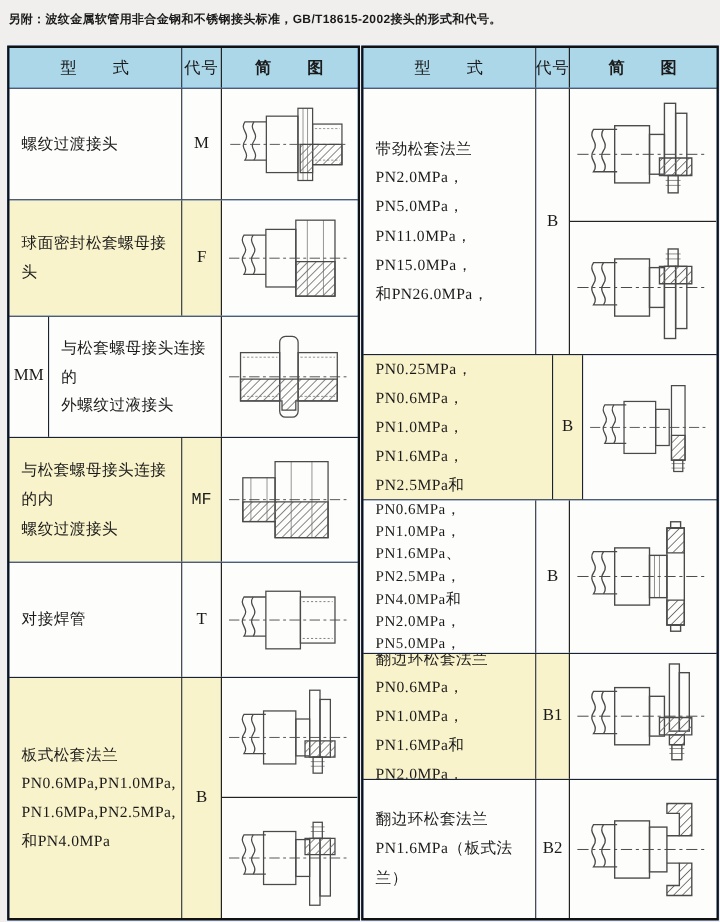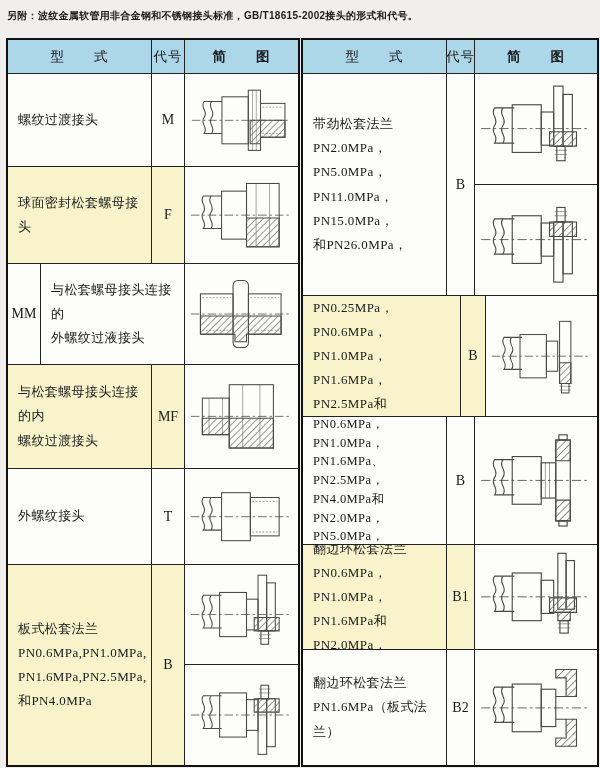--- a/index.html
+++ b/index.html
@@ -130,21 +130,21 @@
               <path d="M14 47 H98 V66 H62 V74 H50 V66 H14 Z" fill="url(#hp3)"></path>
               <path d="M4 45 H109" stroke-width="0.8" stroke-dasharray="9 3 2.5 3"></path>
             </g>
           </svg>
         </div>
       </div>
     </div>
     <div class="t-row" style="height: 104px;">
       <div class="cell type-cell" style="width: 144px; background: rgb(249, 243, 203);">与松套螺母接头连接的内
 螺纹过渡接头</div>
-      <div class="cell code-cell" style="width: 33px; background: rgb(249, 243, 203);">MF</div>
+      <div class="cell code-cell" style="width: 33px; background: rgb(249, 243, 203); font-family: Liberation Mono, monospace;">MF</div>
       <div class="cell diag-cell" style="width: 113px;">
         <div class="diag-sub" style="flex: 1 1 0%;">
           <svg viewBox="0 0 113 90" preserveAspectRatio="xMidYMid meet">
             <defs>
               <pattern id="hp4" width="5" height="5" patternUnits="userSpaceOnUse" patternTransform="rotate(45)">
                 <line x1="0" y1="0" x2="0" y2="5" stroke="#6a6a6a" stroke-width="1.4"></line>
               </pattern>
             </defs>
             <g fill="none" stroke="#4a4a4a" stroke-width="1.1" stroke-linejoin="miter">
               <rect x="16" y="26" width="28" height="38"></rect>
@@ -152,21 +152,21 @@
               <rect x="44" y="12" width="46" height="66"></rect>
               <path d="M58 12 v66 M76 12 v66" stroke-width="0.5"></path>
               <path d="M16 47 H90 V78 H44 V64 H16 Z" fill="url(#hp4)"></path>
               <path d="M4 45 H109" stroke-width="0.8" stroke-dasharray="9 3 2.5 3"></path>
             </g>
           </svg>
         </div>
       </div>
     </div>
     <div class="t-row" style="height: 96px;">
-      <div class="cell type-cell" style="width: 144px; background: rgb(253, 253, 251);">外螺纹接头</div>
+      <div class="cell type-cell" style="width: 144px; background: rgb(253, 253, 251);">对接焊管</div>
       <div class="cell code-cell" style="width: 33px; background: rgb(253, 253, 251);">T</div>
       <div class="cell diag-cell" style="width: 113px;">
         <div class="diag-sub" style="flex: 1 1 0%;">
           <svg viewBox="0 0 113 90" preserveAspectRatio="xMidYMid meet">
             <defs>
               <pattern id="hp5" width="5" height="5" patternUnits="userSpaceOnUse" patternTransform="rotate(45)">
                 <line x1="0" y1="0" x2="0" y2="5" stroke="#6a6a6a" stroke-width="1.4"></line>
               </pattern>
             </defs>
             <g fill="none" stroke="#4a4a4a" stroke-width="1.1" stroke-linejoin="miter">

